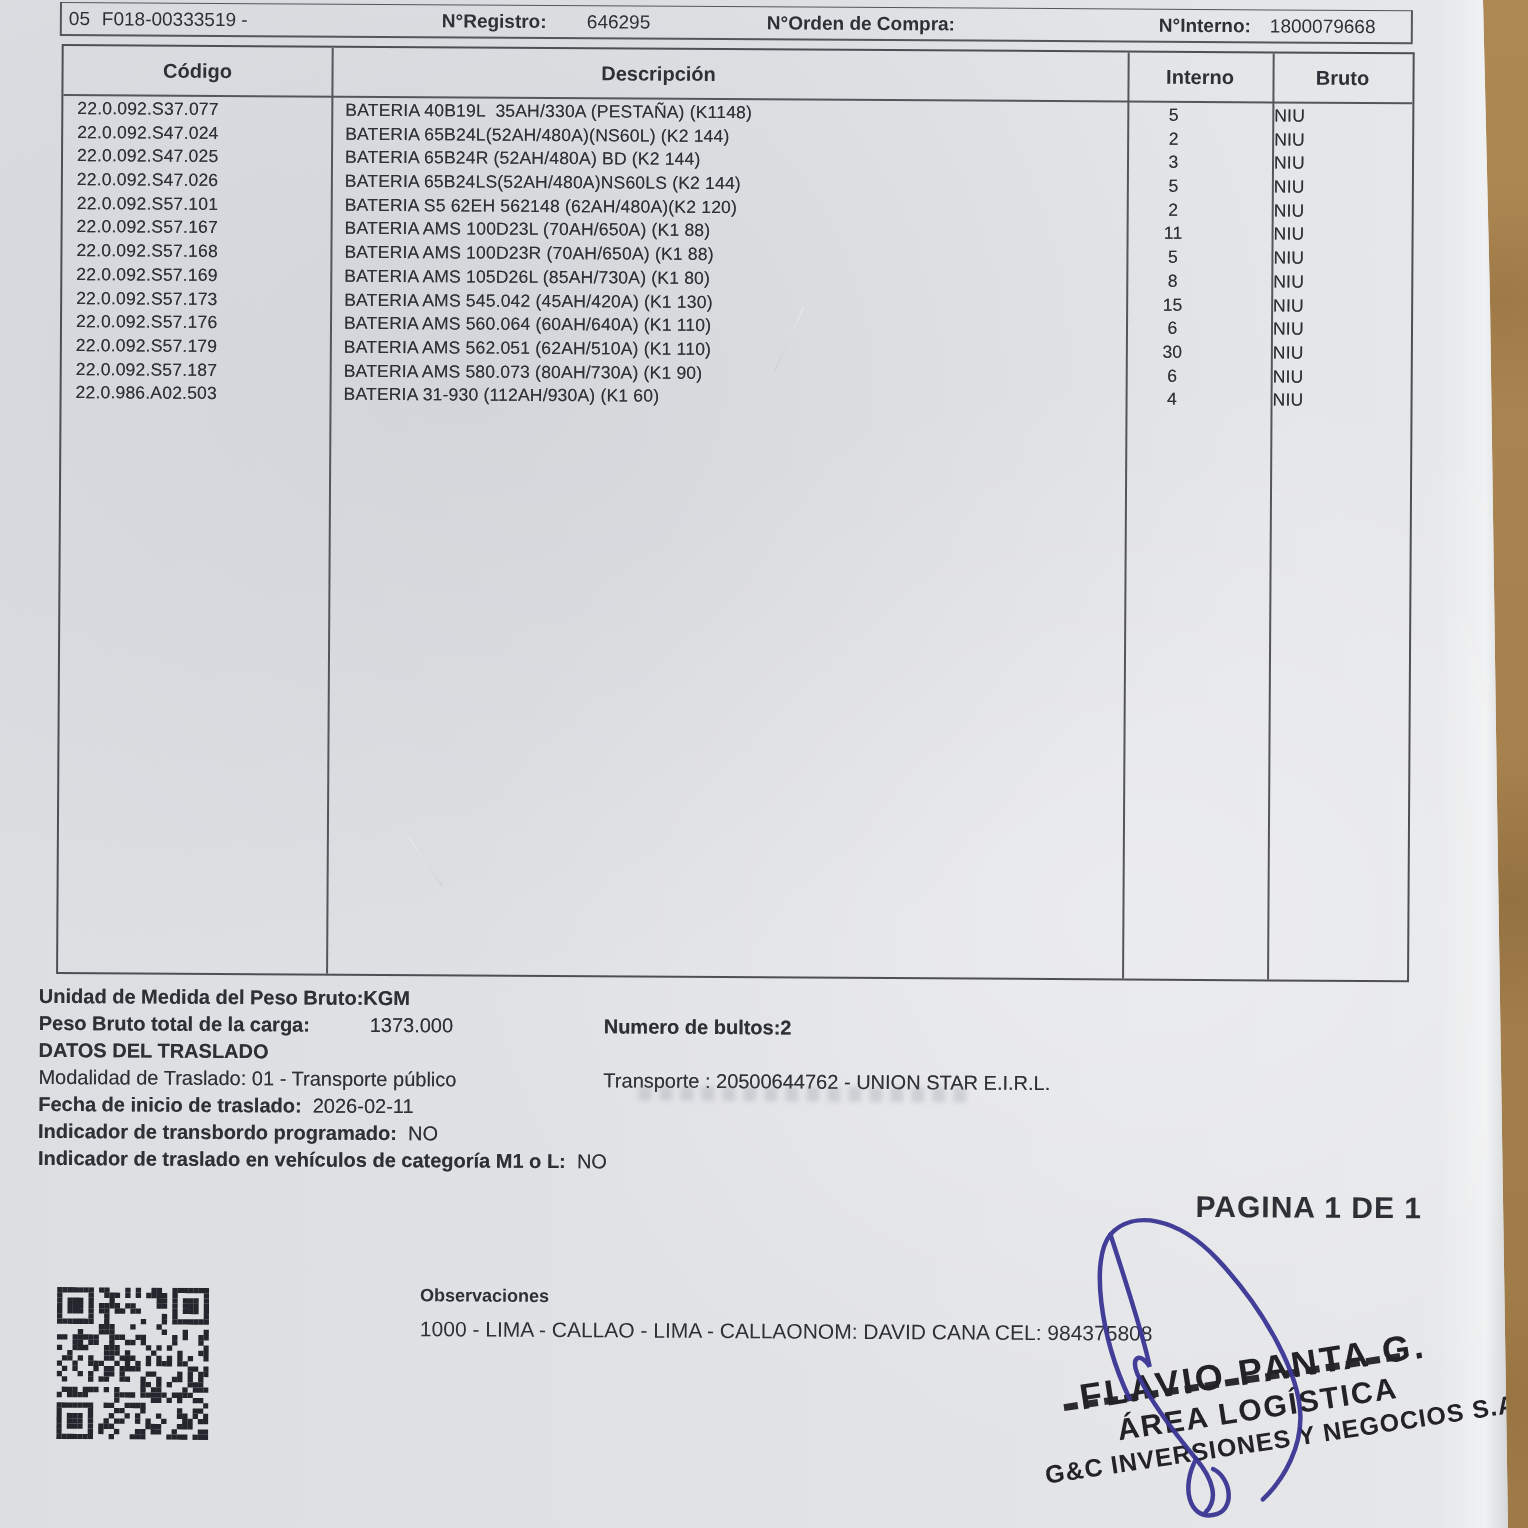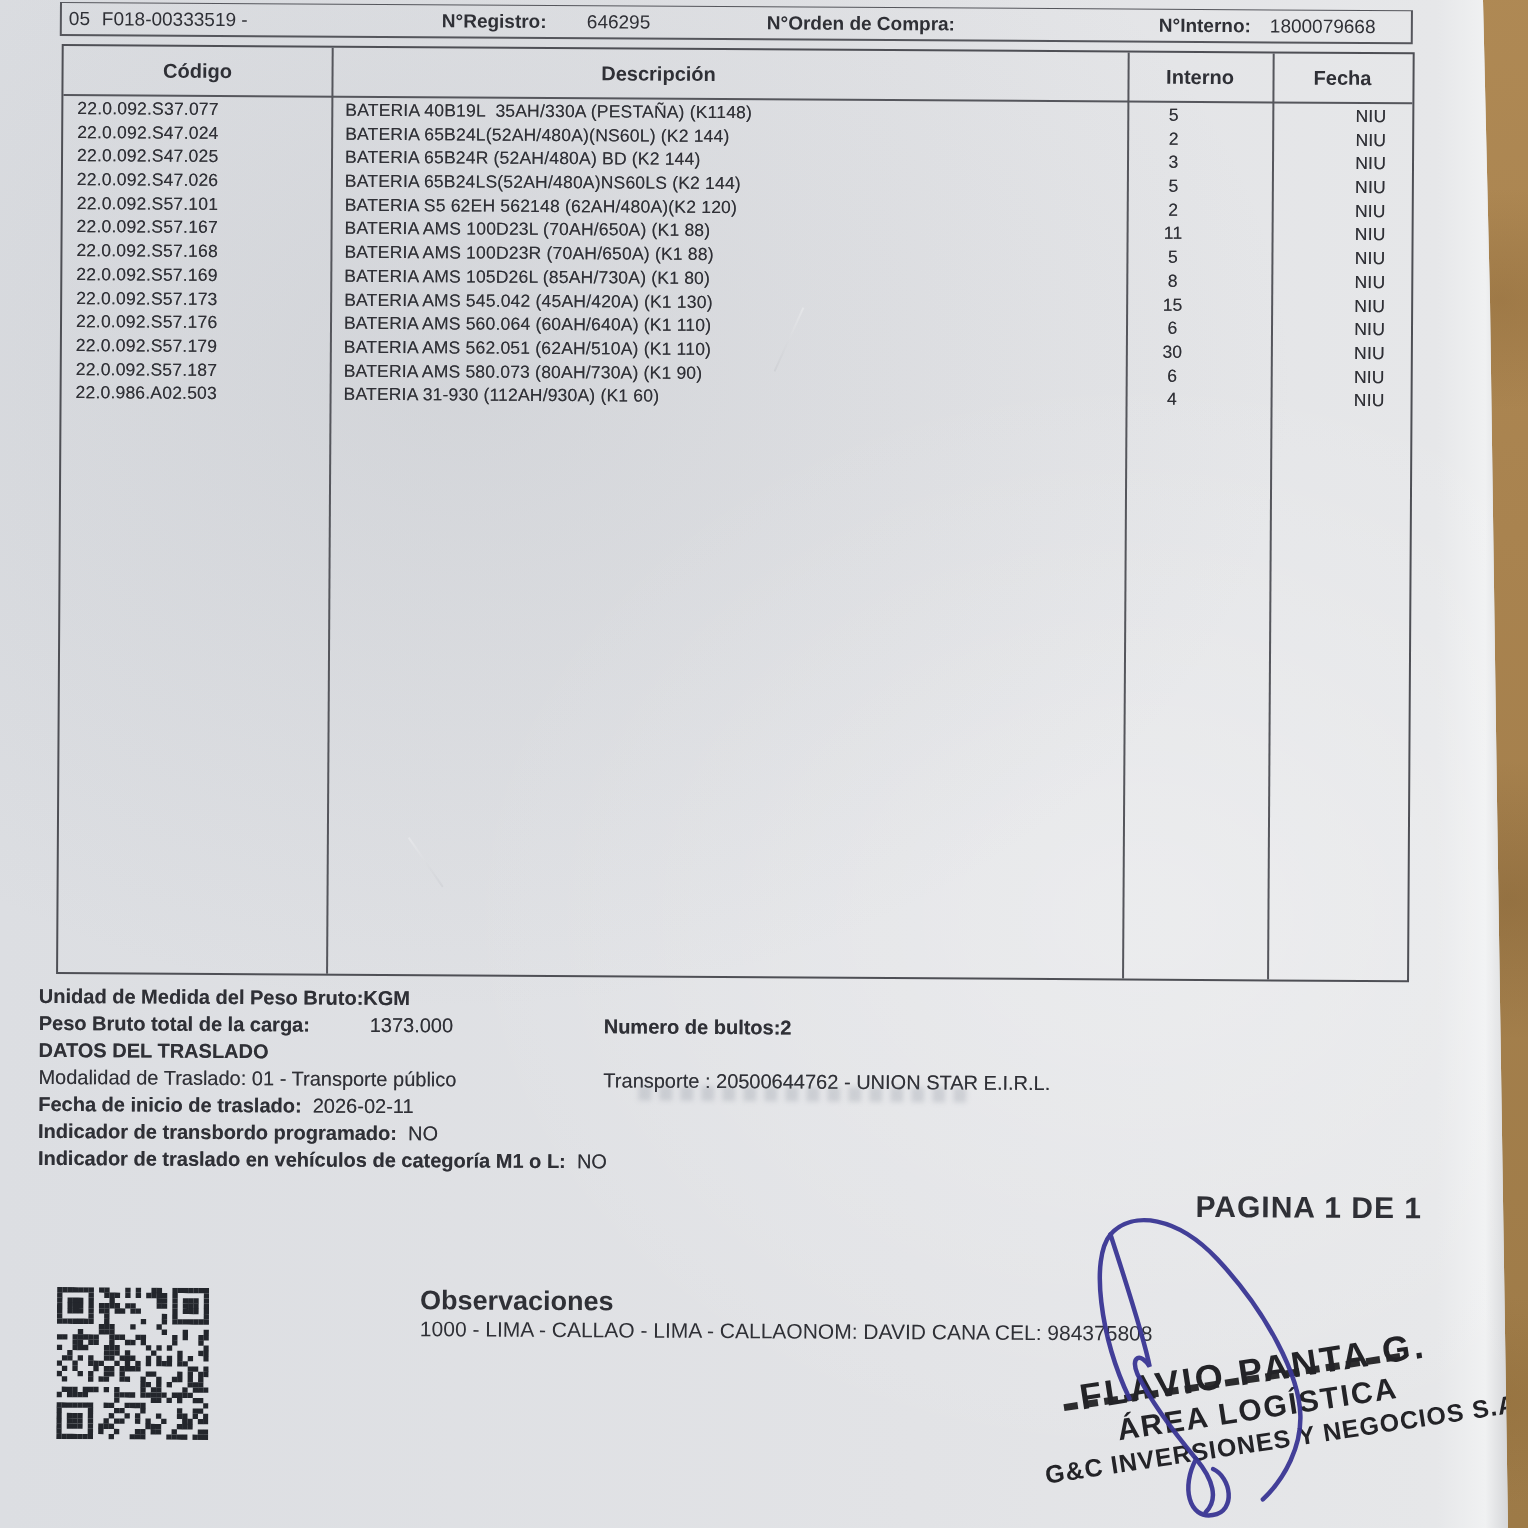--- a/index.html
+++ b/index.html
@@ -36,26 +36,26 @@
   .vline{position:absolute;top:0;bottom:0;width:2px;background:#55565c;}
   .hline{position:absolute;left:0;right:0;height:2px;background:#55565c;}
   .thead{position:absolute;top:0;left:0;right:0;height:48px;font-weight:bold;font-size:20px;}
   .thead div{position:absolute;top:13px;text-align:center;}
   .tbody{position:absolute;top:52px;left:0;width:1349px;font-size:17.5px;letter-spacing:.2px;}
   .trow{display:flex;height:23.7px;align-items:flex-start;}
   .td{white-space:pre;box-sizing:border-box;text-shadow:0 0 .6px rgba(47,48,54,.65);}
   .td-cod{width:268px;padding-left:14px;}
   .td-desc{width:798px;padding-left:14px;}
   .td-cant{width:145px;text-align:center;padding-right:56px;}
-  .td-uni{width:116px;text-align:right;padding-right:4px;}
+  .td-uni{width:116px;text-align:left;padding-right:4px;}
   
   .sline{position:absolute;font-size:20px;white-space:nowrap;text-shadow:0 0 .5px rgba(47,48,54,.55);}
   .pagina{position:absolute;left:1203px;top:1183px;font-size:30px;font-weight:bold;letter-spacing:1px;}
   
-  .obs-title{position:absolute;left:428px;top:1283px;font-size:27px;font-weight:bold;}
+  .obs-title{position:absolute;left:428px;top:1283px;font-size:18px;font-weight:bold;}
   .obs-text{position:absolute;left:428px;top:1315px;font-size:21px;white-space:nowrap;}
   
   .qr{position:absolute;left:65px;top:1287px;width:152px;height:152px;}
   
   .ghost{position:absolute;left:645px;top:1082px;width:330px;height:15px;opacity:.5;filter:blur(2.5px);
     background:repeating-linear-gradient(90deg,rgba(118,126,140,.45) 0 13px,transparent 13px 21px);}
   
   .stamp{position:absolute;left:1052px;top:1378px;width:400px;transform:rotate(-9deg);transform-origin:0 0;
     color:#232327;font-weight:bold;line-height:1.05;}
   .stamp .s1{font-size:36px;letter-spacing:3px;margin-left:34px;white-space:nowrap;}
@@ -92,21 +92,21 @@
     <div class="tablebox">
       <div class="vline" style="left:268px"></div>
       <div class="vline" style="left:1064px"></div>
       <div class="vline" style="left:1209px"></div>
       <div class="hline" style="top:48px"></div>
 
       <div class="thead">
         <div style="left:0;width:268px">Código</div>
         <div style="left:270px;width:650px">Descripción</div>
         <div style="left:1064px;width:145px">Interno</div>
-        <div style="left:1209px;width:140px">Fecha</div>
+        <div style="left:1209px;width:140px">Bruto</div>
       </div>
 
       <div class="tbody">
         <div class="trow">
             <span class="td td-cod">22.0.092.S37.077</span>
             <span class="td td-desc">BATERIA 40B19L  35AH/330A (PESTAÑA) (K1148)</span>
             <span class="td td-cant">5</span>
             <span class="td td-uni">NIU</span>
           </div>
         <div class="trow">

